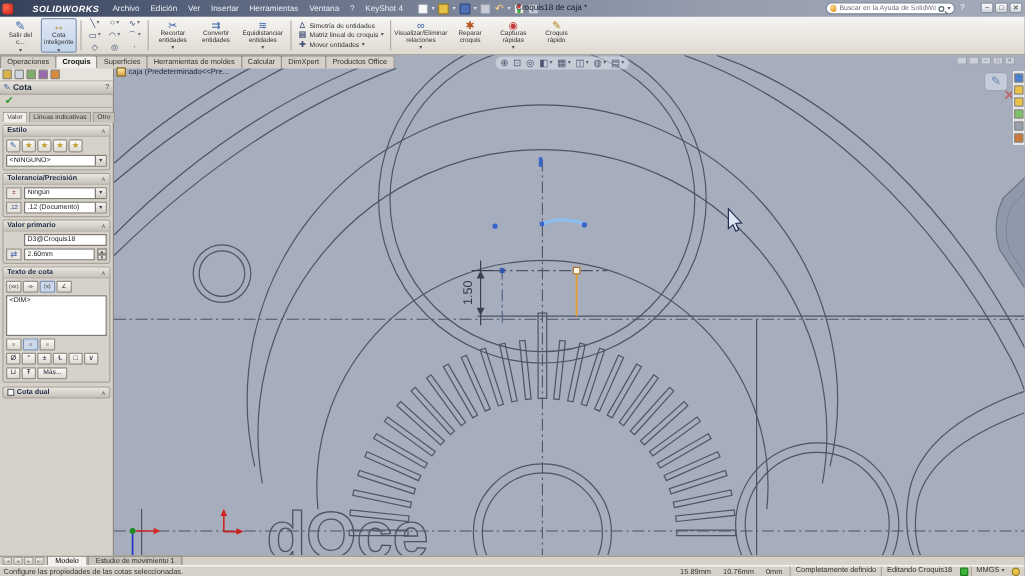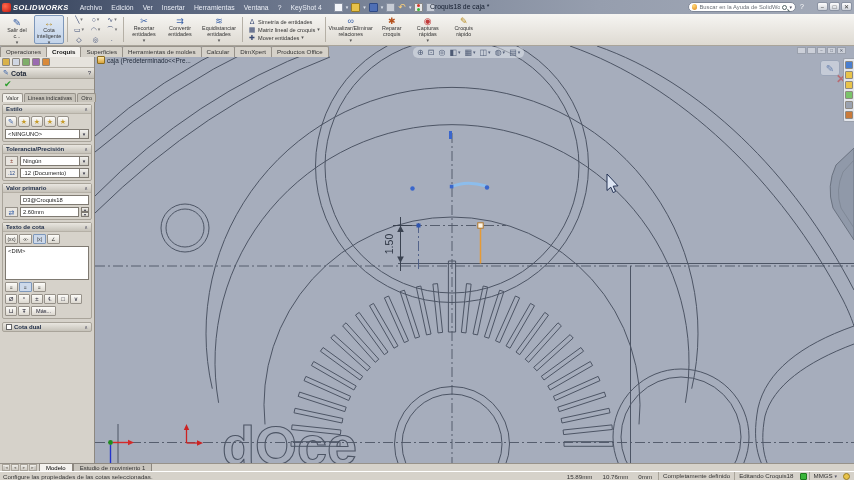--- a/index.html
+++ b/index.html
@@ -3,21 +3,21 @@
 <meta charset="utf-8">
 <style>
   html,body{margin:0;padding:0;background:#888;}
   *{box-sizing:border-box;font-family:"Liberation Sans",sans-serif;}
   .screen{position:relative;width:854px;height:480px;overflow:hidden;background:#a6adbc;font-size:7px;color:#222;}
 
   
   .menubar{position:absolute;left:0;top:0;width:854px;height:14px;
     background:linear-gradient(90deg,#323f57 0%,#55617a 18%,#7c8699 45%,#969eae 70%,#a3aab8 100%);
     display:flex;align-items:center;gap:0;}
-  .logo{display:flex;align-items:center;gap:2px;padding:0 5px 0 2px;justify-content:space-between;}
+  .logo{display:flex;align-items:center;gap:16px;padding:0 5px 0 2px;justify-content:space-between;}
   .logo-mark{width:9px;height:9px;background:radial-gradient(circle at 35% 35%,#ff6a4d,#c2170f);border-radius:2px;}
   .logo-text{color:#fff;font-weight:bold;font-size:7.5px;letter-spacing:.4px;font-style:italic;}
   .menus{display:flex;gap:9px;padding:0 6px;color:#e9edf5;font-size:6.8px;}
   .menus span{cursor:default;}
   .std-icons{display:flex;align-items:center;gap:3px;margin-left:6px;}
   .mi{width:9px;height:9px;border-radius:1px;position:relative;}
   .mi.new{background:#f4f6fa;border:1px solid #8b93a4;}
   .mi.open{background:#e7c24a;border:1px solid #9a7d22;}
   .mi.save{background:#4f6fb5;border:1px solid #2e4a86;}
   .mi.print{background:#c7ccd6;border:1px solid #8b93a4;}

